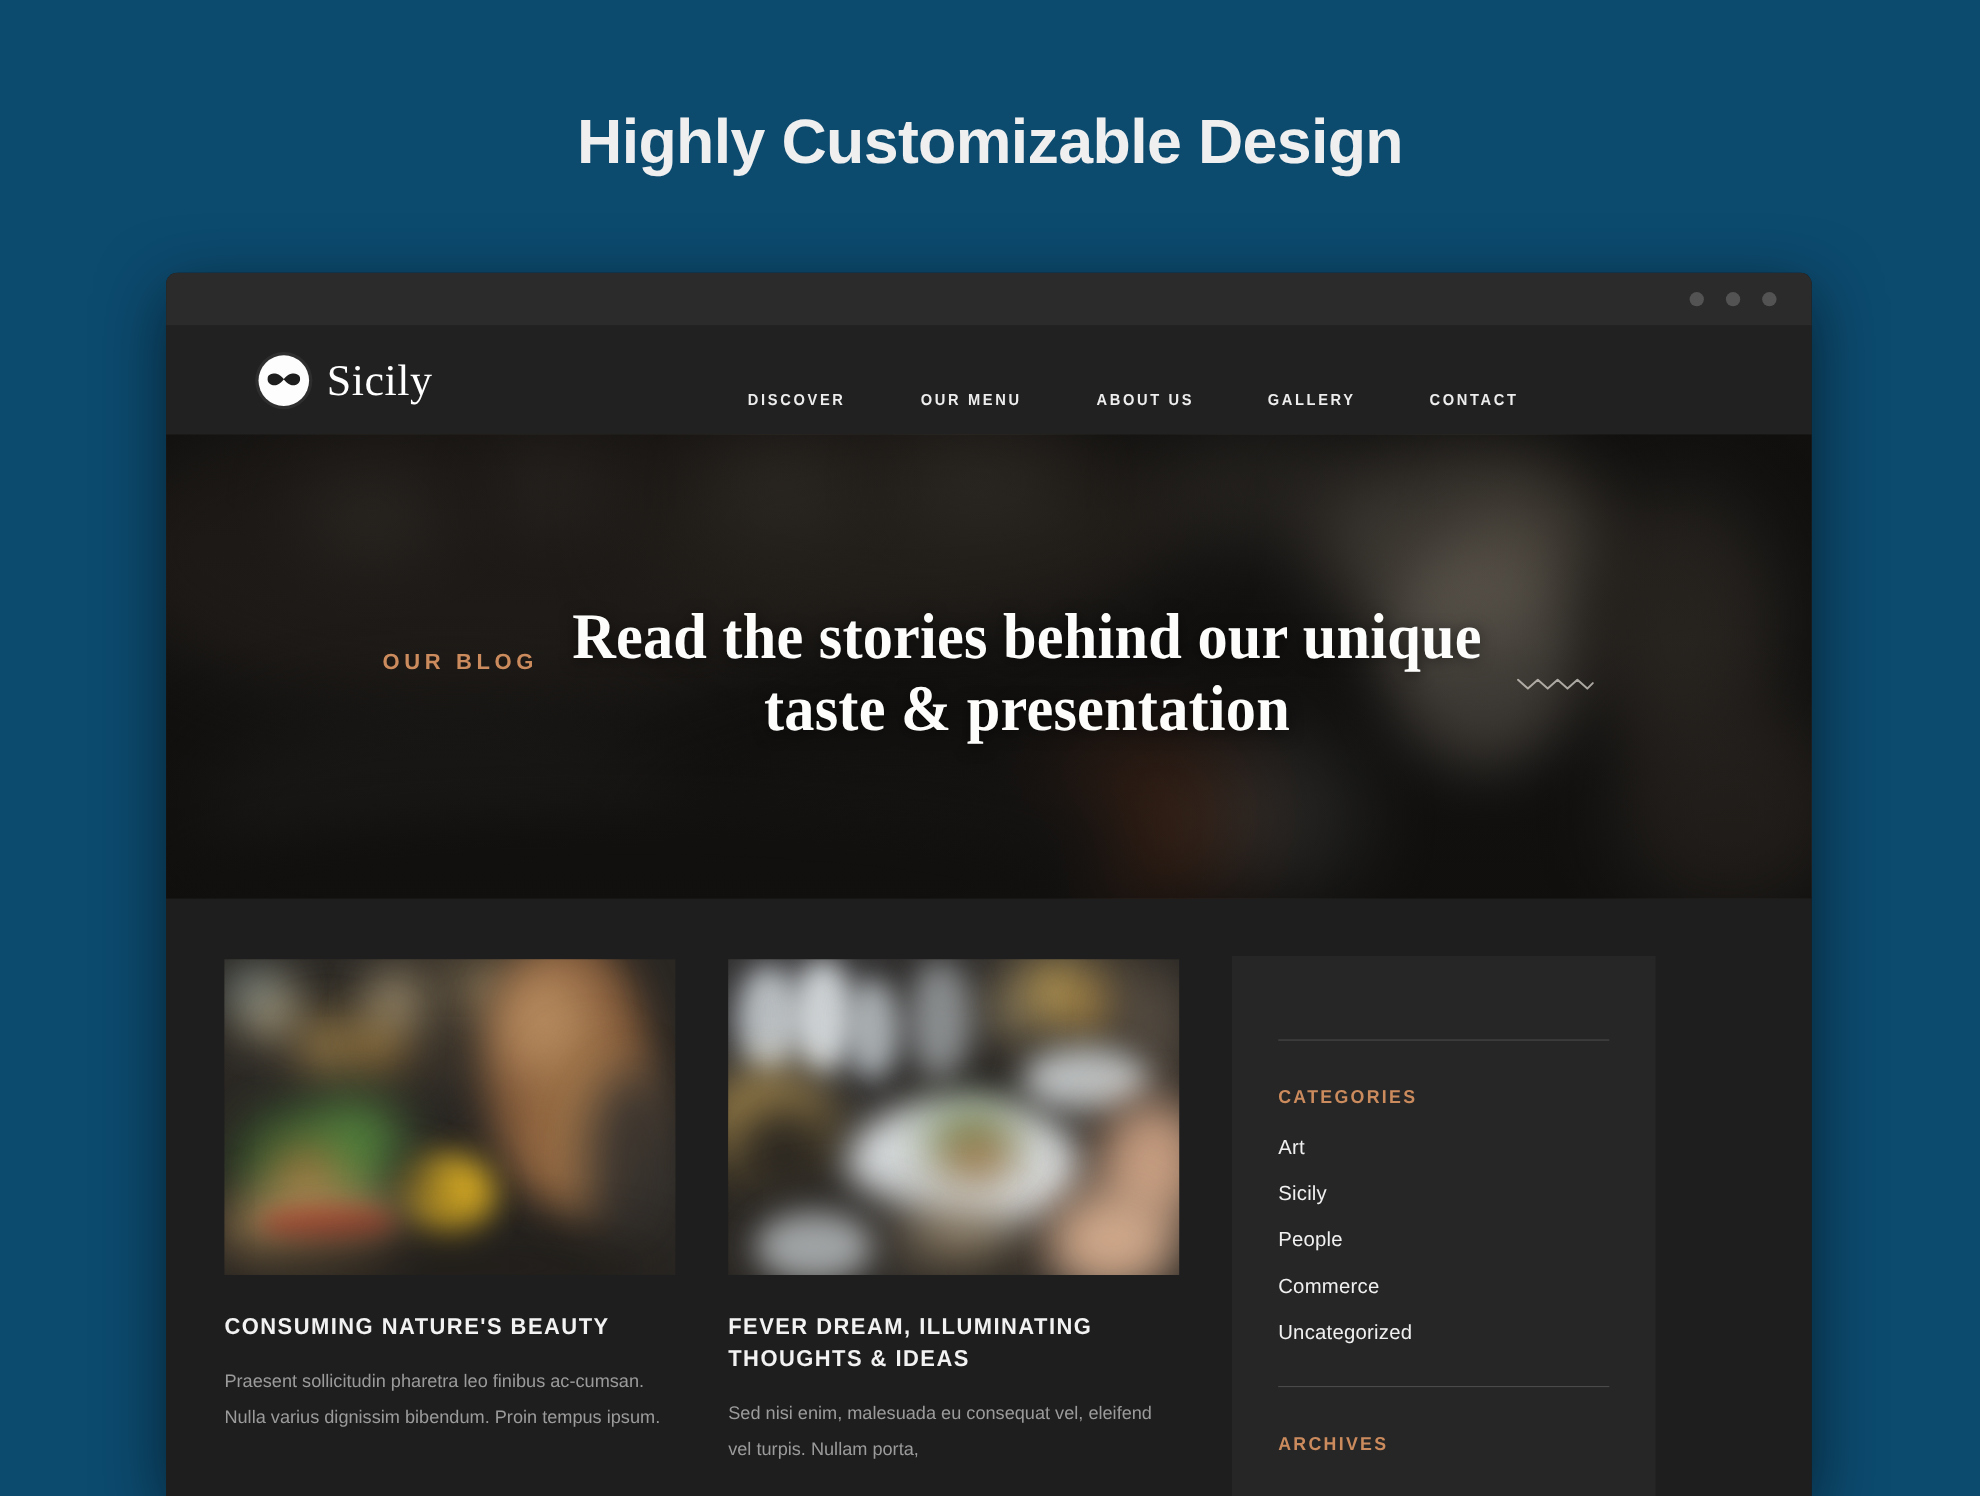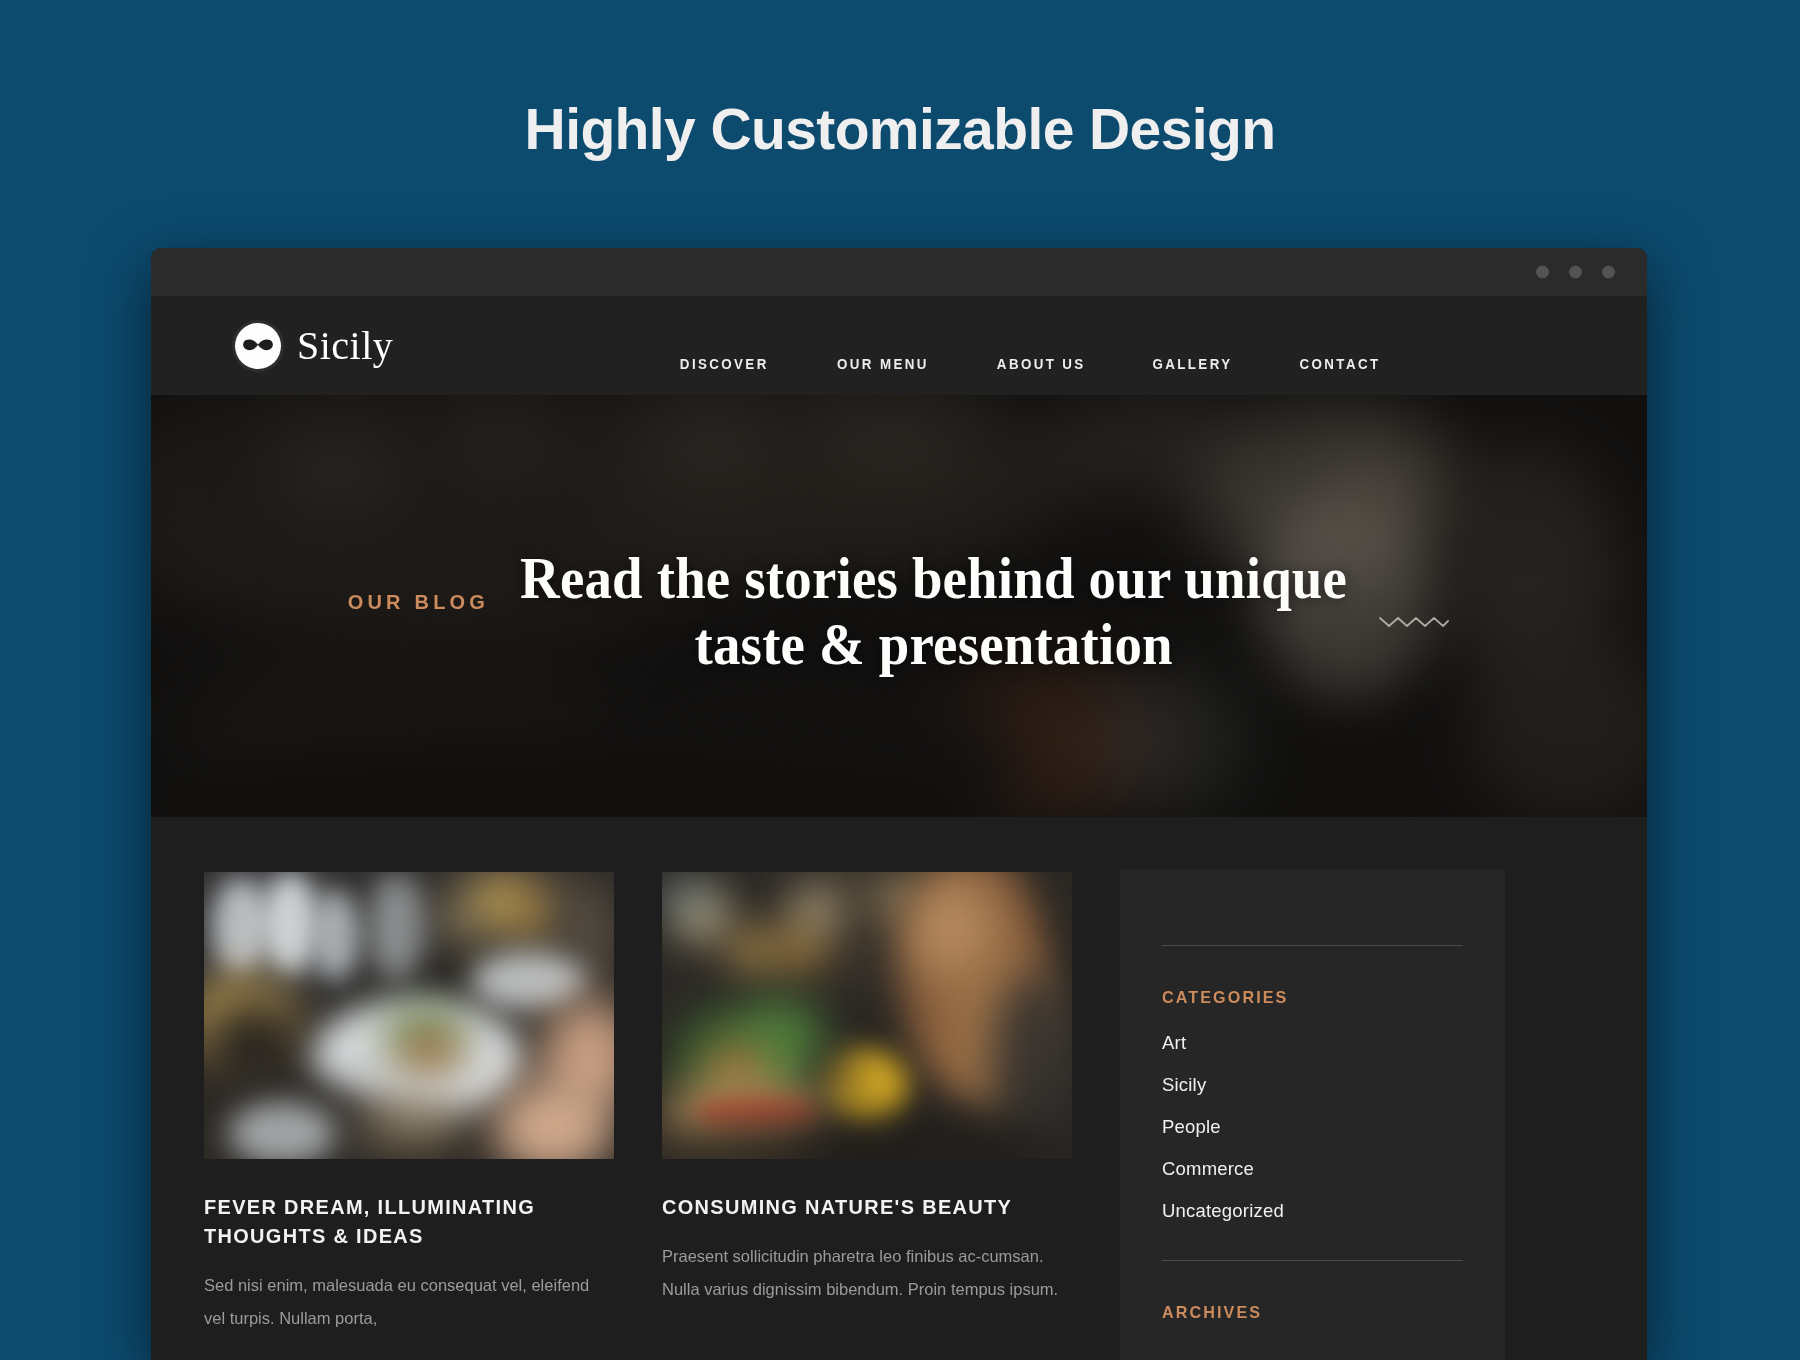--- a/index.html
+++ b/index.html
@@ -271,20 +271,47 @@
           <svg width="72" height="16" viewBox="0 0 72 16" aria-hidden="true">
             <path d="M2 4 L11 12 L20 4 L29 12 L38 4 L47 12 L56 4 L65 12 L70 7" fill="none" stroke="#d7d2cb" stroke-width="1.8" stroke-linecap="round" stroke-linejoin="round"></path>
           </svg>
         </div>
       </div>
     </section>
 
     <div class="blog-body">
 
       <div class="posts">
+
+        <article class="post">
+          <div class="post-thumb">
+            <div class="blob" style="left:-6%;top:-10%;width:60%;height:60%;background:#2d2a26;"></div>
+            <div class="blob" style="left:34%;top:-12%;width:46%;height:52%;background:#3b342b;"></div>
+            <div class="blob" style="left:4%;top:8%;width:12%;height:16%;background:#f0d7a2;opacity:.75;"></div>
+            <div class="blob" style="left:17%;top:20%;width:11%;height:15%;background:#e8b960;opacity:.8;"></div>
+            <div class="blob" style="left:29%;top:20%;width:10%;height:14%;background:#e7ae4c;opacity:.8;"></div>
+            <div class="blob" style="left:31%;top:6%;width:13%;height:14%;background:#f5dfae;opacity:.7;"></div>
+            <div class="blob" style="left:52%;top:3%;width:10%;height:12%;background:#f3d79b;opacity:.65;"></div>
+            <div class="blob" style="left:0%;top:4%;width:13%;height:12%;background:#9fc2cd;opacity:.55;"></div>
+            <div class="blob" style="left:58%;top:-8%;width:36%;height:86%;background:#8a5f3c;opacity:.95;filter:blur(18px);"></div>
+            <div class="blob" style="left:60%;top:2%;width:22%;height:36%;background:#c09466;opacity:.8;"></div>
+            <div class="blob" style="left:70%;top:26%;width:24%;height:58%;background:#a97c4e;opacity:.75;"></div>
+            <div class="blob" style="left:80%;top:34%;width:22%;height:62%;background:#33302d;opacity:.9;"></div>
+            <div class="blob" style="left:3%;top:48%;width:26%;height:34%;background:#3e6b34;opacity:.85;"></div>
+            <div class="blob" style="left:18%;top:44%;width:22%;height:34%;background:#55893f;opacity:.85;"></div>
+            <div class="blob" style="left:11%;top:60%;width:14%;height:18%;background:#b5703a;opacity:.85;"></div>
+            <div class="blob" style="left:40%;top:62%;width:20%;height:26%;background:#e9b924;opacity:.92;filter:blur(14px);"></div>
+            <div class="blob" style="left:36%;top:64%;width:12%;height:14%;background:#2e2b28;opacity:.9;"></div>
+            <div class="blob" style="left:0%;top:72%;width:40%;height:26%;background:#c9a066;opacity:.8;"></div>
+            <div class="blob" style="left:8%;top:78%;width:30%;height:12%;background:#c43f2e;opacity:.6;filter:blur(10px);"></div>
+            <div class="blob" style="left:0%;top:86%;width:100%;height:22%;background:#1f1c19;opacity:.85;filter:blur(24px);"></div>
+          </div>
+          <h2 class="post-title">CONSUMING NATURE'S BEAUTY</h2>
+          <p class="post-excerpt">Praesent sollicitudin pharetra leo finibus ac-cumsan. Nulla varius dignissim bibendum. Proin tempus ipsum.</p>
+        </article>
 
         <article class="post">
           <div class="post-thumb">
             <div class="blob" style="left:-8%;top:-12%;width:52%;height:58%;background:#3a3a3c;"></div>
             <div class="blob" style="left:30%;top:-14%;width:40%;height:46%;background:#2f2d2c;"></div>
             <div class="blob" style="left:58%;top:-10%;width:34%;height:44%;background:#4a4338;"></div>
             <div class="blob" style="left:66%;top:2%;width:12%;height:16%;background:#f3c862;opacity:.85;"></div>
             <div class="blob" style="left:76%;top:8%;width:9%;height:13%;background:#f0b44c;opacity:.8;"></div>
             <div class="blob" style="left:58%;top:10%;width:8%;height:12%;background:#efd79a;opacity:.6;"></div>
             <div class="blob" style="left:2%;top:2%;width:14%;height:34%;background:#d7dde0;opacity:.8;filter:blur(12px);"></div>
@@ -300,47 +327,20 @@
             <div class="blob" style="left:65%;top:28%;width:28%;height:20%;background:#dde2e4;opacity:.8;filter:blur(14px);"></div>
             <div class="blob" style="left:82%;top:44%;width:24%;height:40%;background:#d6a98a;opacity:.9;"></div>
             <div class="blob" style="left:70%;top:72%;width:30%;height:34%;background:#e0b595;opacity:.9;"></div>
             <div class="blob" style="left:0%;top:74%;width:46%;height:32%;background:#35322f;opacity:.9;"></div>
             <div class="blob" style="left:6%;top:80%;width:26%;height:22%;background:#cfd5d8;opacity:.7;filter:blur(14px);"></div>
             <div class="blob" style="left:38%;top:76%;width:26%;height:22%;background:#8f7c5f;opacity:.7;"></div>
           </div>
           <h2 class="post-title">FEVER DREAM, ILLUMINATING THOUGHTS &amp; IDEAS</h2>
           <p class="post-excerpt">Sed nisi enim, malesuada eu consequat vel, eleifend vel turpis. Nullam porta,</p>
         </article>
-
-        <article class="post">
-          <div class="post-thumb">
-            <div class="blob" style="left:-6%;top:-10%;width:60%;height:60%;background:#2d2a26;"></div>
-            <div class="blob" style="left:34%;top:-12%;width:46%;height:52%;background:#3b342b;"></div>
-            <div class="blob" style="left:4%;top:8%;width:12%;height:16%;background:#f0d7a2;opacity:.75;"></div>
-            <div class="blob" style="left:17%;top:20%;width:11%;height:15%;background:#e8b960;opacity:.8;"></div>
-            <div class="blob" style="left:29%;top:20%;width:10%;height:14%;background:#e7ae4c;opacity:.8;"></div>
-            <div class="blob" style="left:31%;top:6%;width:13%;height:14%;background:#f5dfae;opacity:.7;"></div>
-            <div class="blob" style="left:52%;top:3%;width:10%;height:12%;background:#f3d79b;opacity:.65;"></div>
-            <div class="blob" style="left:0%;top:4%;width:13%;height:12%;background:#9fc2cd;opacity:.55;"></div>
-            <div class="blob" style="left:58%;top:-8%;width:36%;height:86%;background:#8a5f3c;opacity:.95;filter:blur(18px);"></div>
-            <div class="blob" style="left:60%;top:2%;width:22%;height:36%;background:#c09466;opacity:.8;"></div>
-            <div class="blob" style="left:70%;top:26%;width:24%;height:58%;background:#a97c4e;opacity:.75;"></div>
-            <div class="blob" style="left:80%;top:34%;width:22%;height:62%;background:#33302d;opacity:.9;"></div>
-            <div class="blob" style="left:3%;top:48%;width:26%;height:34%;background:#3e6b34;opacity:.85;"></div>
-            <div class="blob" style="left:18%;top:44%;width:22%;height:34%;background:#55893f;opacity:.85;"></div>
-            <div class="blob" style="left:11%;top:60%;width:14%;height:18%;background:#b5703a;opacity:.85;"></div>
-            <div class="blob" style="left:40%;top:62%;width:20%;height:26%;background:#e9b924;opacity:.92;filter:blur(14px);"></div>
-            <div class="blob" style="left:36%;top:64%;width:12%;height:14%;background:#2e2b28;opacity:.9;"></div>
-            <div class="blob" style="left:0%;top:72%;width:40%;height:26%;background:#c9a066;opacity:.8;"></div>
-            <div class="blob" style="left:8%;top:78%;width:30%;height:12%;background:#c43f2e;opacity:.6;filter:blur(10px);"></div>
-            <div class="blob" style="left:0%;top:86%;width:100%;height:22%;background:#1f1c19;opacity:.85;filter:blur(24px);"></div>
-          </div>
-          <h2 class="post-title">CONSUMING NATURE'S BEAUTY</h2>
-          <p class="post-excerpt">Praesent sollicitudin pharetra leo finibus ac-cumsan. Nulla varius dignissim bibendum. Proin tempus ipsum.</p>
-        </article>
       </div>
 
       <aside class="sidebar">
 
 
         <div class="rule"></div>
 
         <div class="widget-title">CATEGORIES</div>
 
         <ul class="cat-list">

